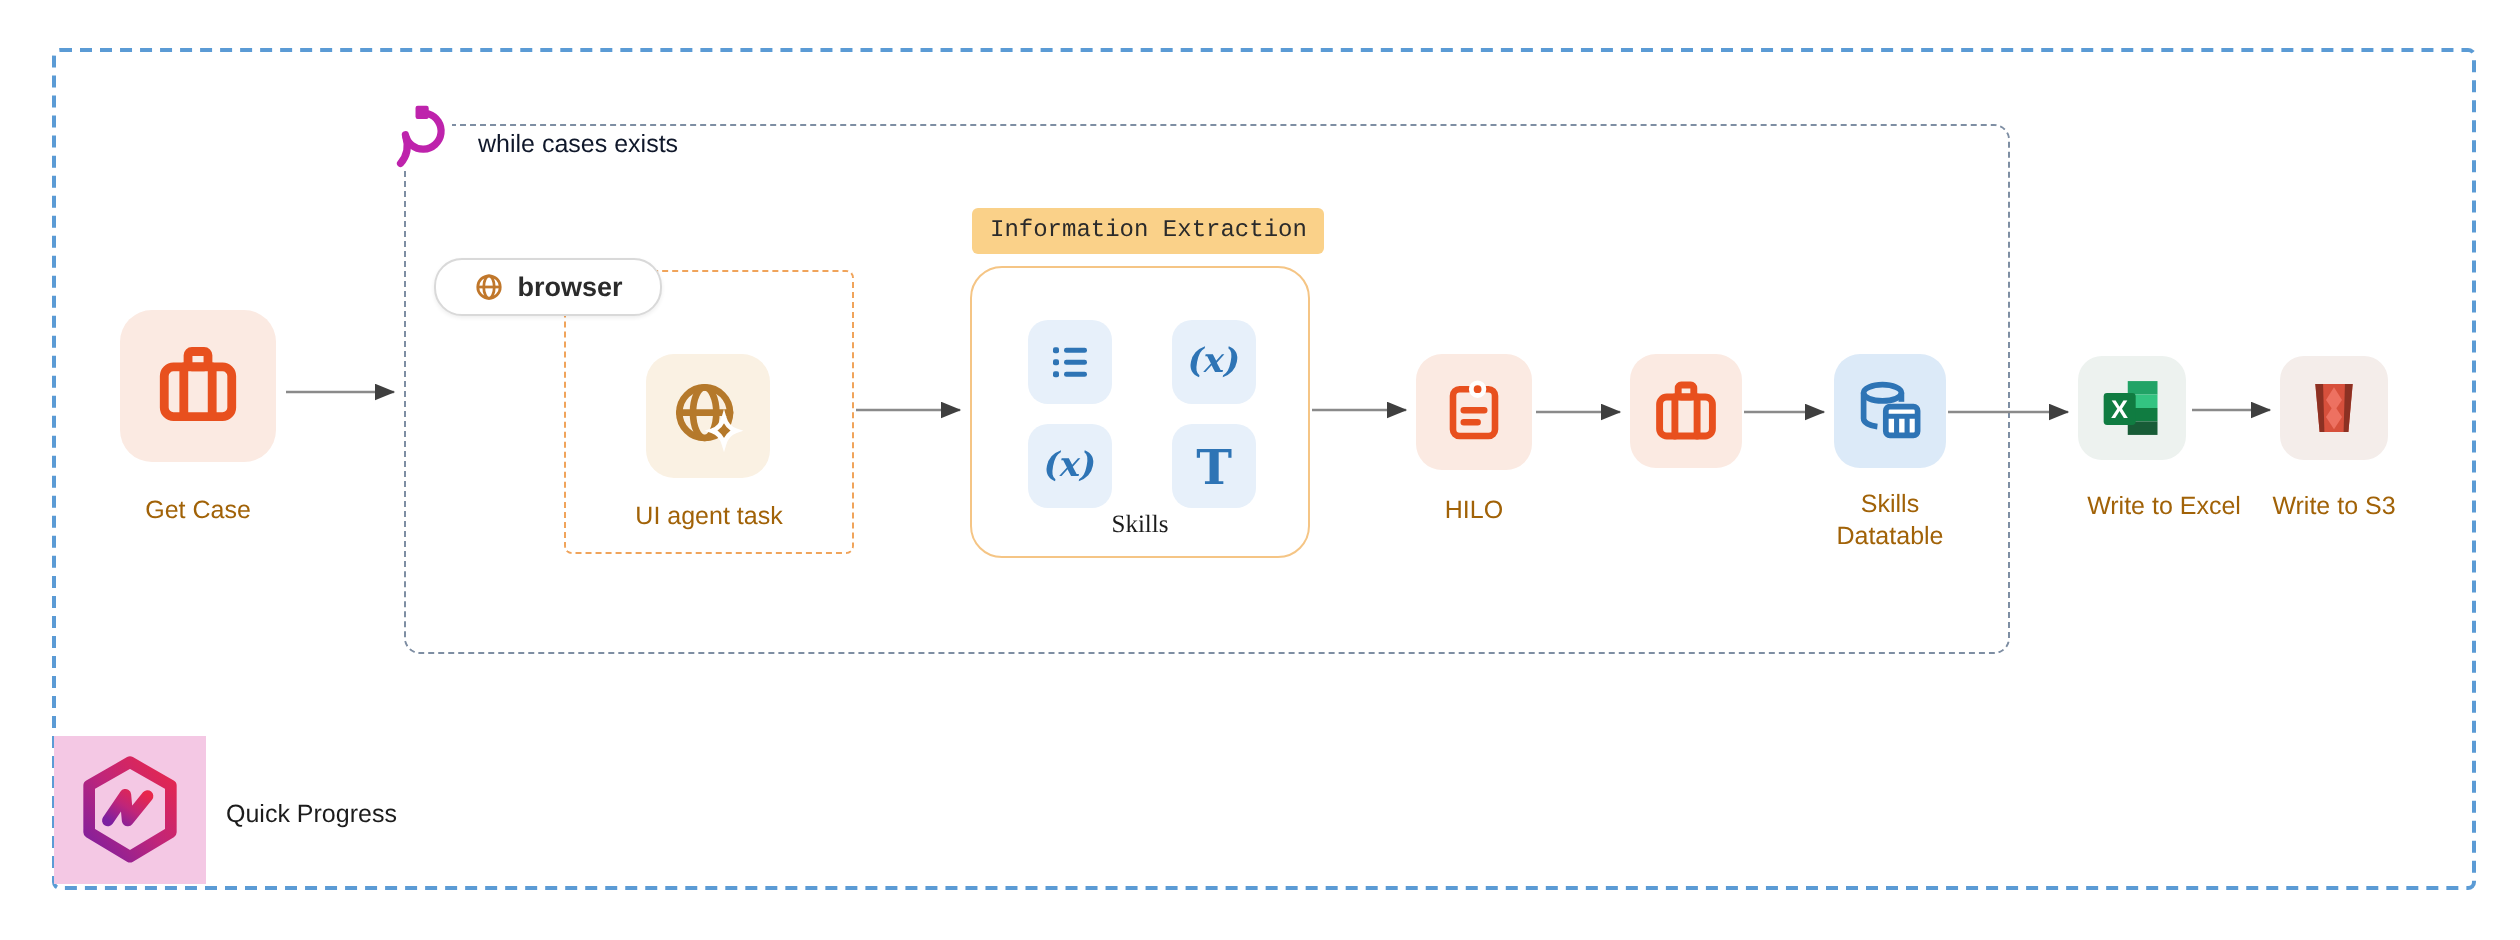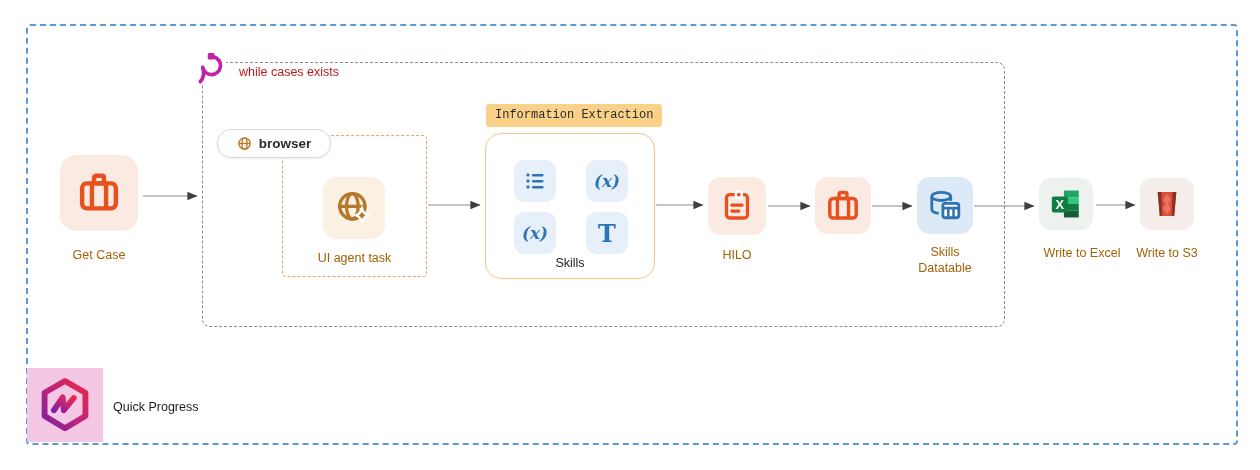--- a/index.html
+++ b/index.html
@@ -3,21 +3,21 @@
 <meta charset="utf-8">
 <style>
   html,body{margin:0;padding:0;background:#ffffff;}
   .canvas{position:relative;width:1260px;height:470px;background:#fff;overflow:hidden;
           font-family:"Liberation Sans",sans-serif;color:#1e1e1e;}
   .abs{position:absolute;}
 
   
   .outer-frame{left:26px;top:24px;width:1208px;height:417px;border:2px dashed #5b9bd5;border-radius:4px;}
   .while-box{left:202px;top:62px;width:801px;height:263px;border:1.6px dashed #7e8ea3;border-radius:8px;}
-  .while-label{left:235px;top:64px;font-size:12.5px;color:#b91c1c;background:#fff;padding:1px 4px;}
+  .while-label{left:235px;top:64px;font-size:12.5px;color:#0f172a;background:#fff;padding:1px 4px;}
   .loop-icon{left:197px;top:52px;width:29px;height:33px;background:#fff;}
 
   
   .node-box{border-radius:14px;display:flex;align-items:center;justify-content:center;}
   .node-label{font-size:12.5px;line-height:1.3;text-align:center;color:#a16207;}
 
   .bg-orange{background:#fbeae2;}
   .bg-blue{background:#dceaf8;}
   .bg-cream{background:#faf1e3;}
   .bg-green{background:#edf2ef;}
@@ -33,21 +33,21 @@
   .agent-box{left:282px;top:135px;width:143px;height:140px;border:1.6px dashed #f0a45b;border-radius:4px;}
 
   
   .info-label{left:486px;top:104px;height:23px;line-height:23px;padding:0 9px;background:#fad189;
               border-radius:3px;font-size:12px;color:#2b2b2b;font-family:Liberation Mono, monospace;}
   .skills-box{left:485px;top:133px;width:168px;height:144px;background:#fff;border:1.6px solid #f5c585;border-radius:16px;}
   .tile{position:absolute;width:42px;height:42px;background:#e7f0fa;border-radius:10px;
         display:flex;align-items:center;justify-content:center;color:#2e74b5;}
   .tile-fx{font-family:"DejaVu Serif",serif;font-style:italic;font-weight:600;font-size:17px;}
   .tile-T{font-family:"DejaVu Serif",serif;font-weight:600;font-size:24px;}
-  .skills-caption{position:absolute;left:0;right:0;bottom:8px;text-align:center;font-size:12.5px;color:#1c1c1c;}
+  .skills-caption{position:absolute;left:0;right:0;bottom:8px;text-align:center;font-size:12.5px;color:#1c1c1c;font-family:Liberation Serif, serif;}
 
   
   .qa-box{left:27px;top:368px;width:76px;height:74px;background:#f4c8e4;display:flex;align-items:center;justify-content:center;}
   .qa-label{left:113px;top:400px;font-size:12.5px;color:#1c1c1c;}
 
   svg{display:block;}
 </style>
 </head>
 <body>
 

